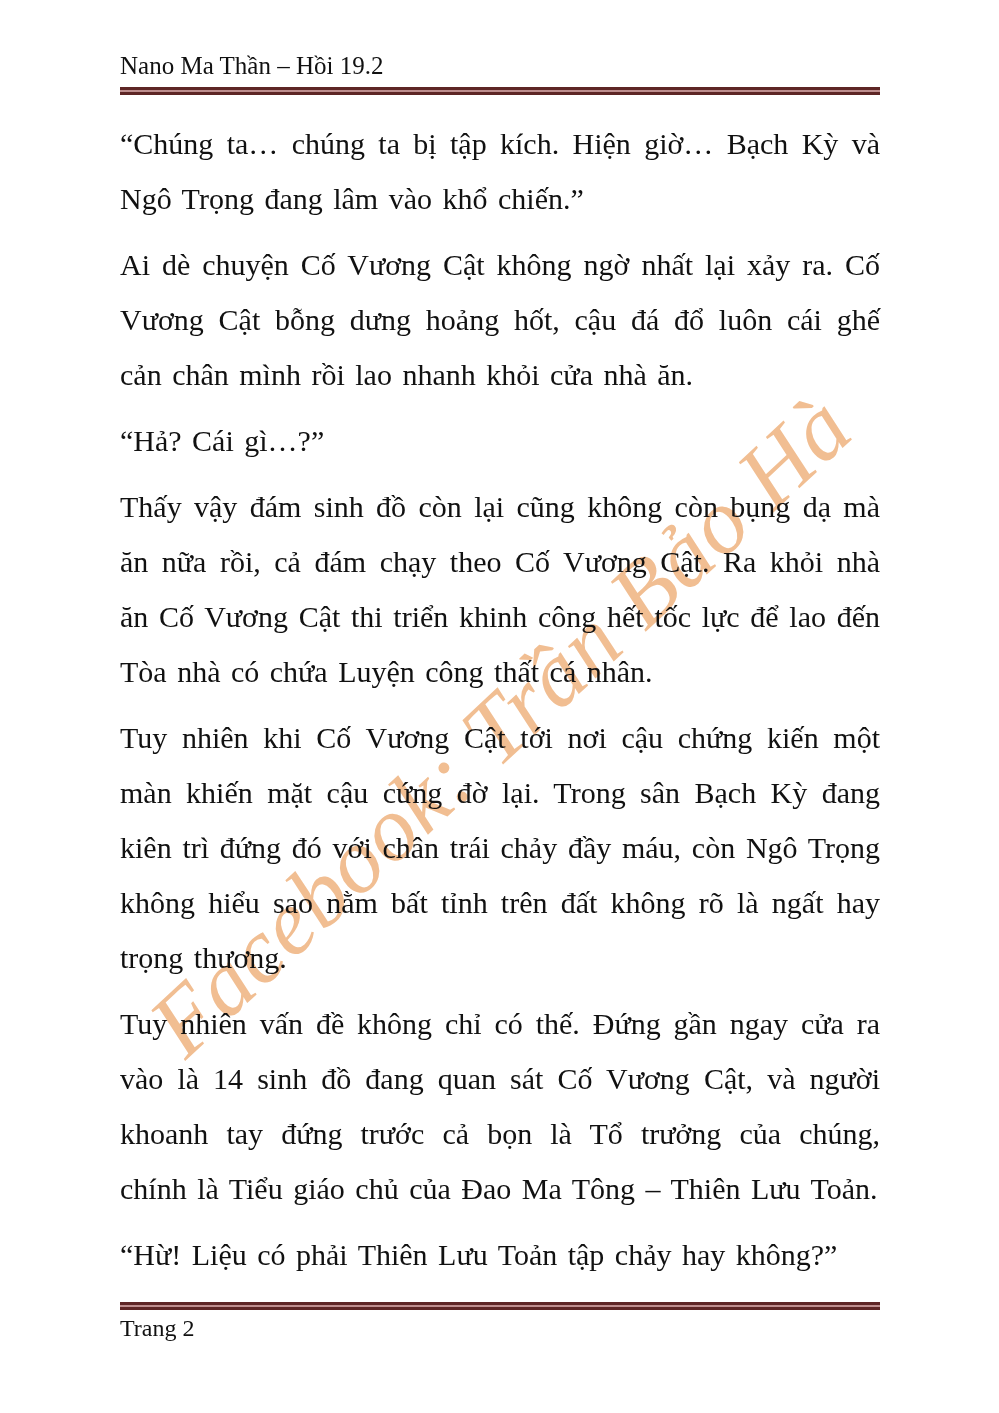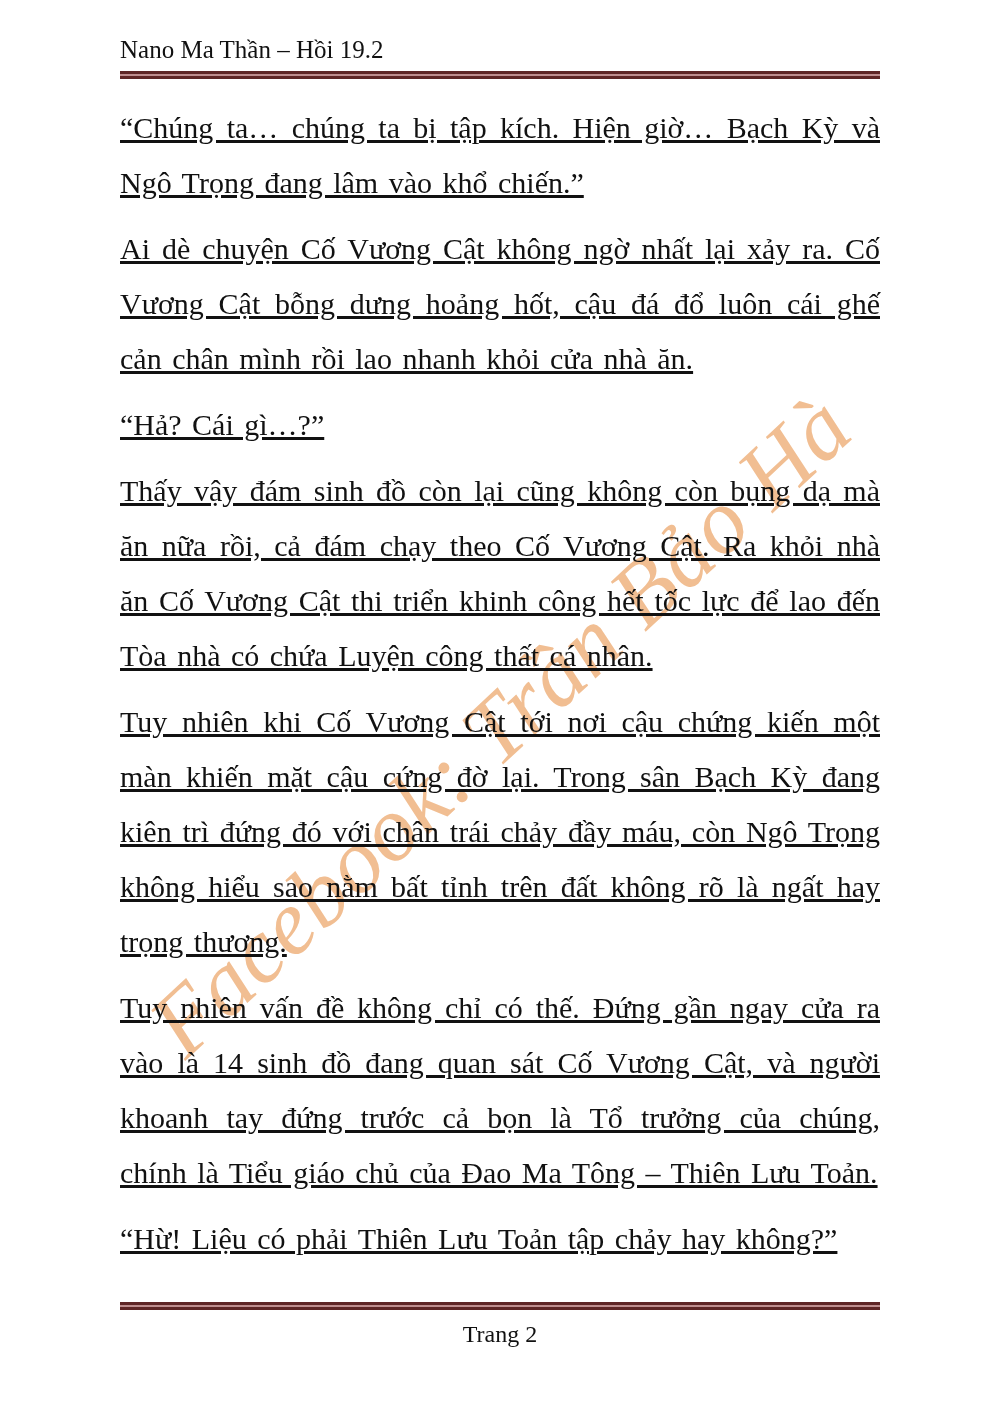--- a/index.html
+++ b/index.html
@@ -24,21 +24,21 @@
     font-style:italic;
     white-space:nowrap;
     z-index:0;
     pointer-events:none;
     letter-spacing:1px;
   }
   
   .content{
     position:relative;
     z-index:1;
-    padding:34px 119px 0 120px;
+    padding:50px 119px 0 120px;
   }
   .doc-header{
     display:flex;
     justify-content:space-between;
     align-items:baseline;
     font-size:25px;
     line-height:32px;
   }
   .rule{
     height:8px;
@@ -50,33 +50,32 @@
   .header-rule{ margin-top:5px; }
   .body-text{
     margin-top:21px;
     font-size:30px;
     line-height:55px;
     text-align:justify;
     word-spacing:0.10em;
   }
   .body-text p{
     margin:0 0 11px 0;
-    text-decoration:underline;
   }
   
   .doc-footer{
     position:absolute;
     left:120px; right:119px;
     top:1302px;
     z-index:1;
   }
   .page-number{
-    text-align:center;
+    text-align:left;
     font-size:24px;
-    margin-top:11px;
+    margin-top:5px;
   }
 </style>
 </head>
 <body>
 
 <div class="page" style="background: rgb(255, 255, 255); color: rgb(17, 17, 17);">
 
   <div class="watermark" style="color: rgb(241, 190, 146);">Facebook: Trần Bảo Hà</div>
 
   <div class="content">

